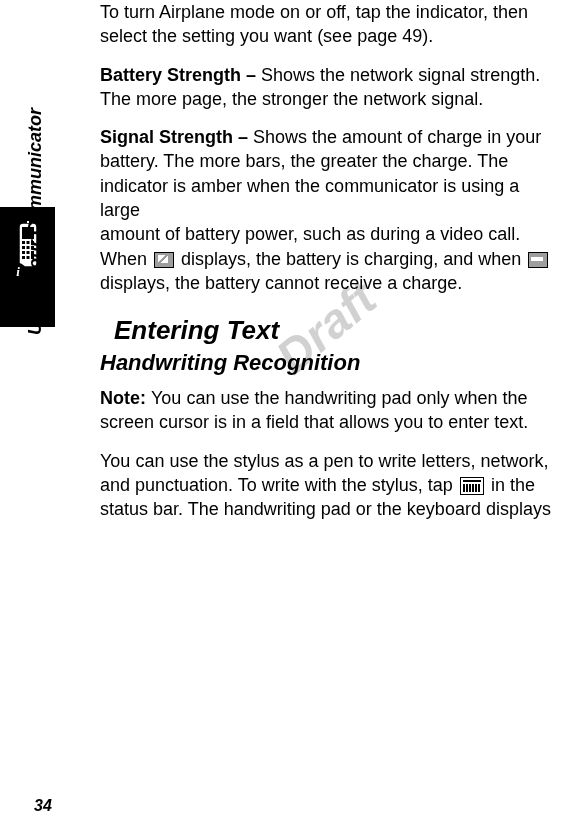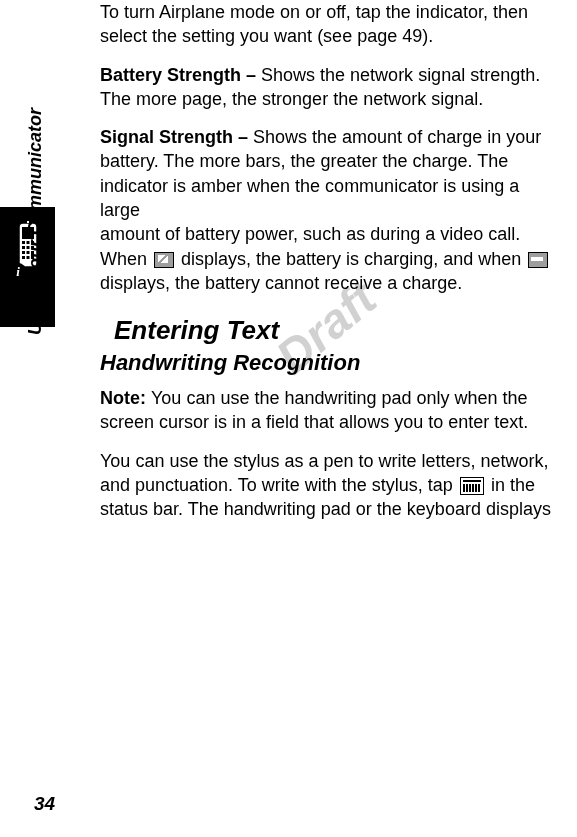--- a/index.html
+++ b/index.html
@@ -127,21 +127,21 @@
     transform: rotate(-40deg);
     pointer-events: none;
     user-select: none;
   }
   .page-num {
     position: absolute;
     left: 34px;
     bottom: 22px;
     font-weight: bold;
     font-style: italic;
-    font-size: 19px;
+    font-size: 16px;
   }
   .indent-after {
   }
 </style>
 </head>
 <body>
 
 <div class="page">
 
   <div class="side-col">

